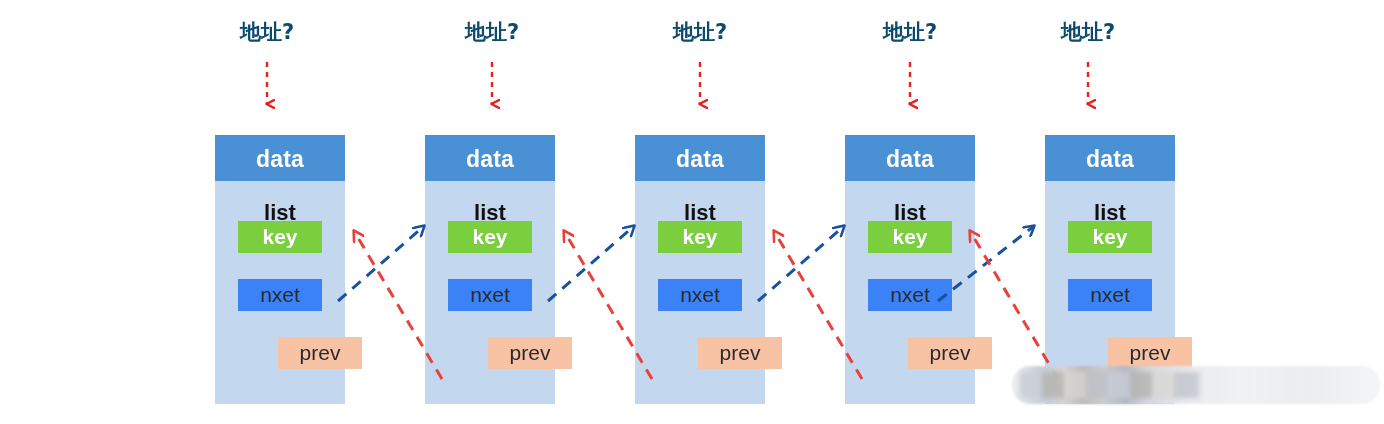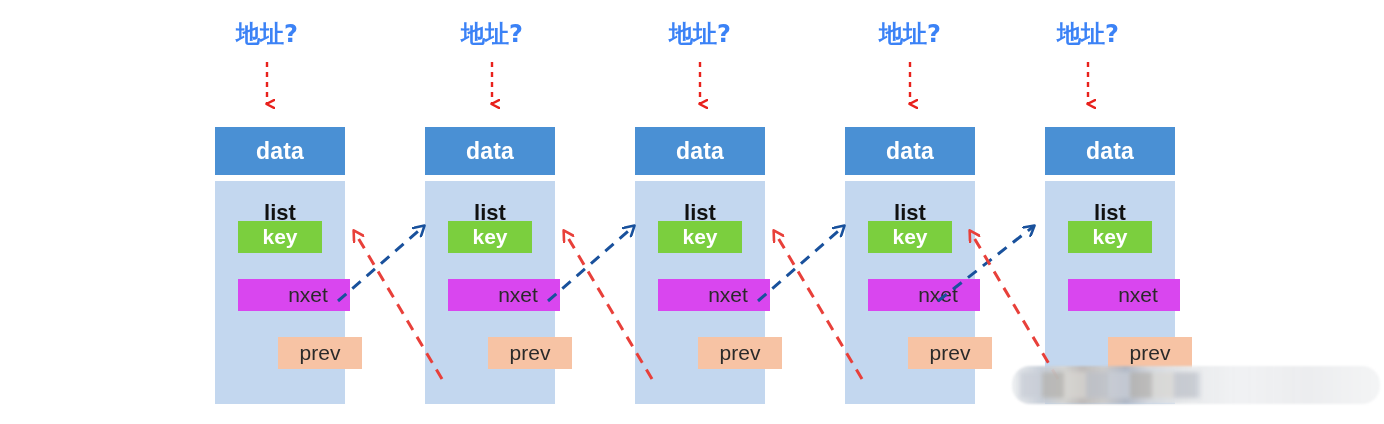--- a/index.html
+++ b/index.html
@@ -11,39 +11,39 @@
     position: relative;
     width: 1384px;
     height: 424px;
     background: #ffffff;
     overflow: hidden;
     font-family: "Liberation Sans", sans-serif;
   }
   
   .addr-label {
     position: absolute;
-    color: #3b82f6;
-    font-weight: bold;
-    font-size: 24px;
+    color: #0c4a6e;
+    font-weight: bold;
+    font-size: 21px;
     font-family: "DejaVu Sans", sans-serif;
     letter-spacing: 0px;
     white-space: nowrap;
     text-align: center;
     transform: translateX(-50%);
     line-height: 1;
   }
   
   .node {
     position: absolute;
     width: 130px;
   }
   .data-box {
     position: absolute;
     left: 0;
-    top: 4px;
+    top: 12px;
     width: 130px;
     height: 48px;
     background: #4a90d4;
     color: #ffffff;
     font-weight: bold;
     font-size: 23px;
     display: flex;
     align-items: center;
     justify-content: center;
     letter-spacing: .2px;
@@ -80,22 +80,21 @@
     color: #2a2a2a;
   }
   .field.key {
     top: 40px;
     background: #7bcf3e;
     color: #ffffff;
     font-weight: bold;
   }
   .field.nxet {
     top: 98px;
-    background: #d946ef;
-    padding-left: 28px;
+    background: #3b82f6;
   }
   .field.prev {
     top: 156px;
     background: #f7c3a4;
     margin-left: 40px;
   }
   
   #arrows {
     position: absolute;
     left: 0;

